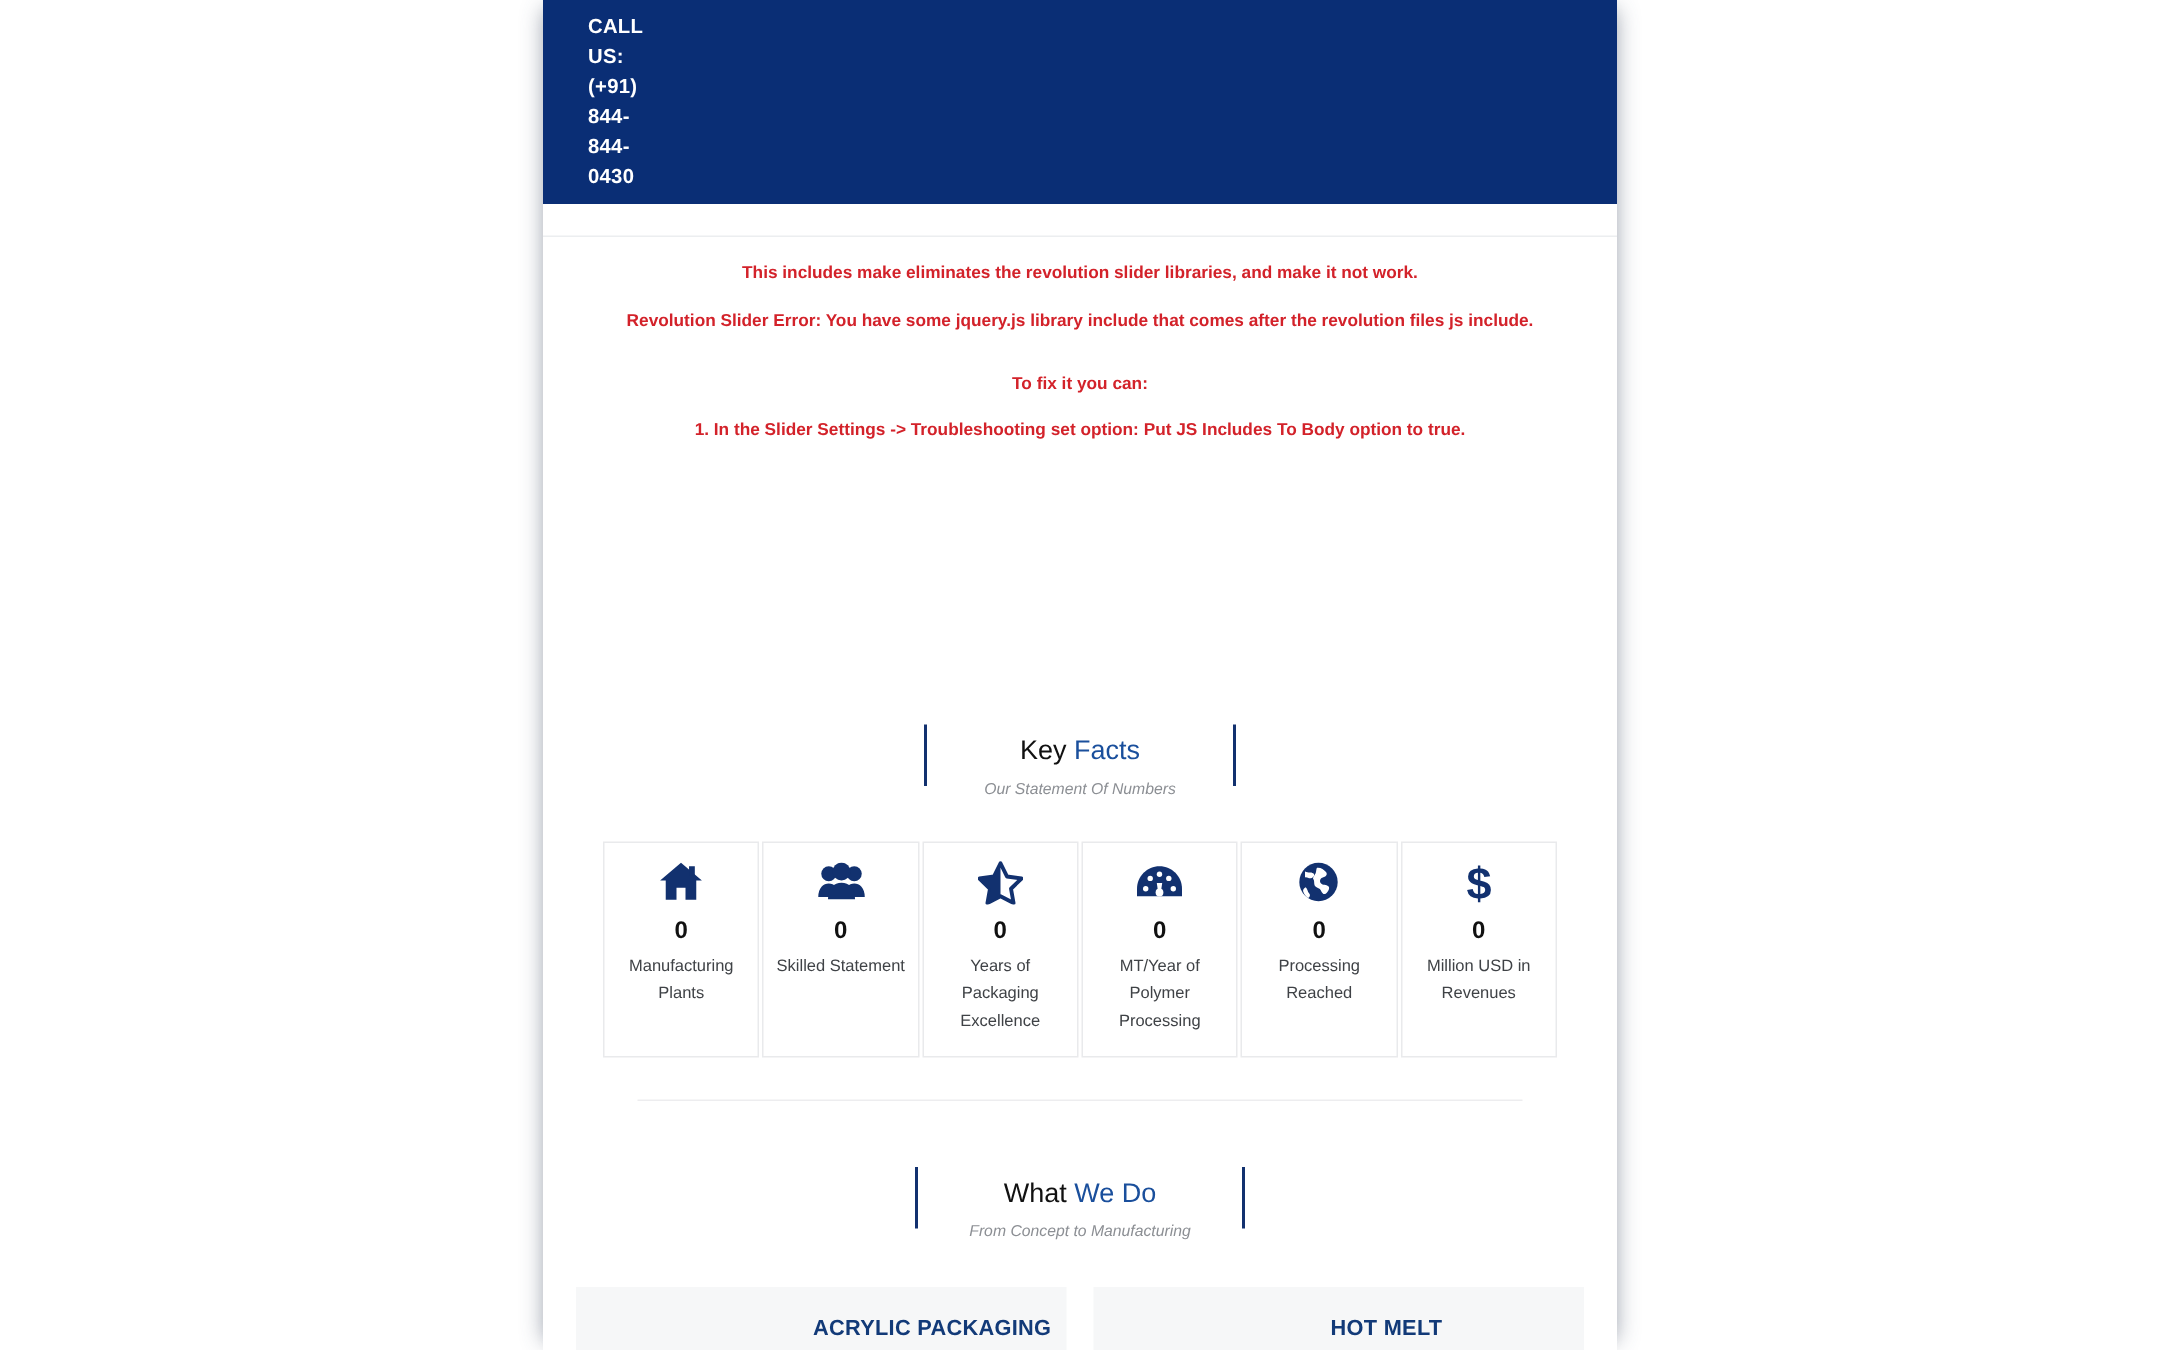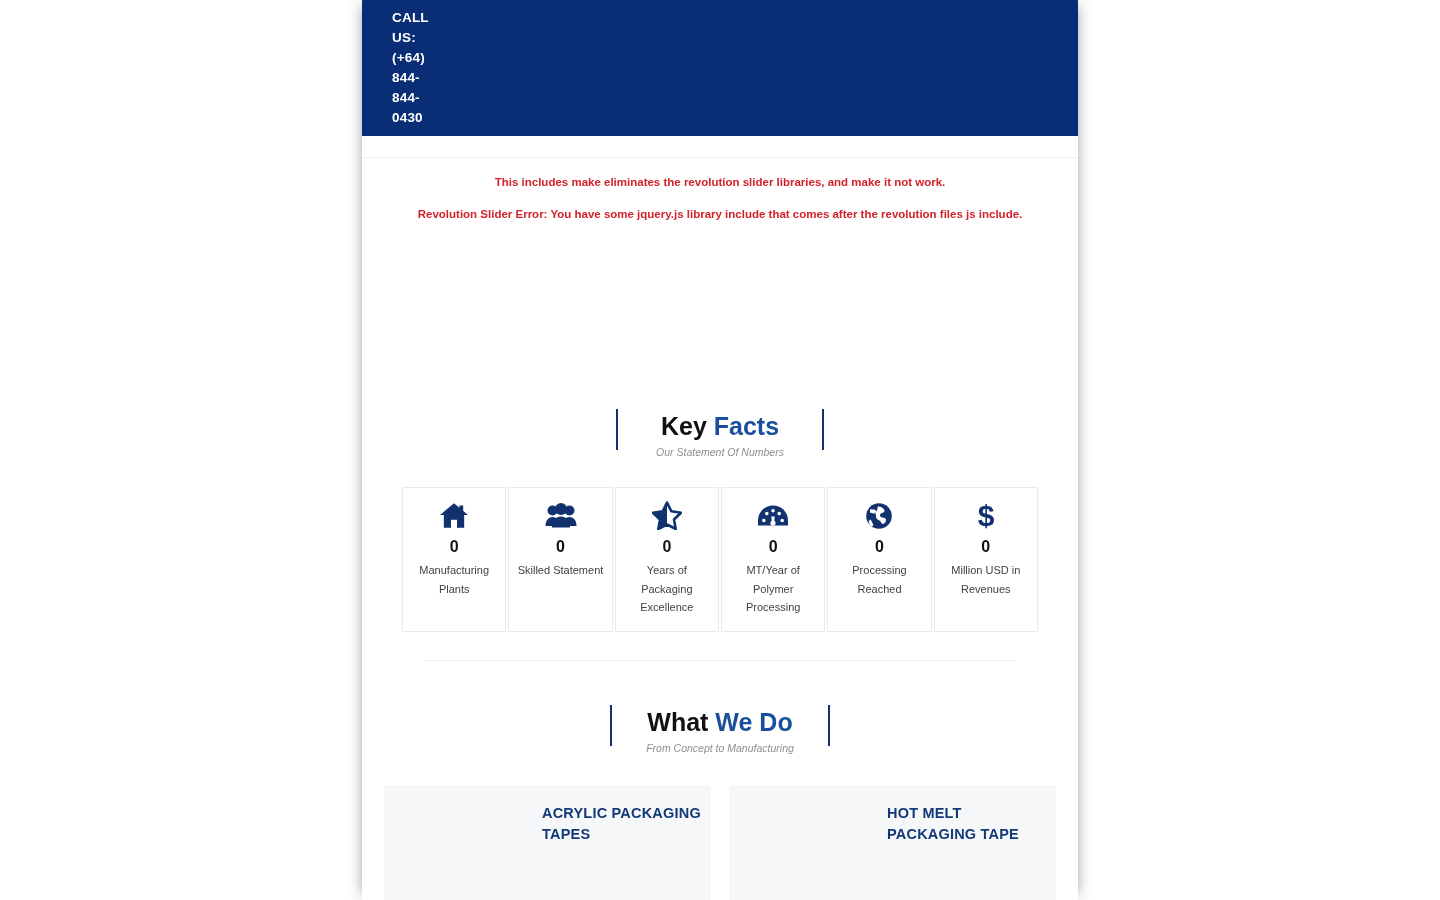--- a/index.html
+++ b/index.html
@@ -90,22 +90,22 @@
     position: absolute;
     top: 2px;
     width: 2px;
     height: 41px;
     background: #12316f;
   }
   .section-head::before { left: -18px; }
   .section-head::after  { right: -18px; }
 
   .section-title {
-    font-size: 25px;
-    font-weight: 700;
+    font-size: 18px;
+    font-weight: 400;
     line-height: 30px;
     color: #111111;
     white-space: nowrap;
   }
   .section-title .accent { color: #1a4f9c; }
   .section-sub {
     font-size: 10.5px;
     font-style: italic;
     color: #8c8f94;
     line-height: 16px;
@@ -202,32 +202,34 @@
 <body>
 
 <div id="viewport">
   <div id="page">
 
     <div class="site-header">
 
       <div class="call-block">
         <span class="call-line">CALL</span>
         <span class="call-line">US:</span>
-        <span class="call-line">(+64)</span>
+        <span class="call-line">(+91)</span>
         <span class="call-line">844-</span>
         <span class="call-line">844-</span>
         <span class="call-line">0430</span>
       </div>
 
     </div>
     <div class="header-rule"></div>
 
     <div class="rev-error">
       <p>This includes make eliminates the revolution slider libraries, and make it not work.</p>
       <p>Revolution Slider Error: You have some jquery.js library include that comes after the revolution files js include.</p>
+      <p class="spacer-before">To fix it you can:</p>
+      <p>1. In the Slider Settings -&gt; Troubleshooting set option: Put JS Includes To Body option to true.</p>
     </div>
     <div class="rev-gap"></div>
 
     <div class="section-head keyfacts-head">
       <div class="section-title"><span>Key </span><span class="accent">Facts</span></div>
       <div class="section-sub">Our Statement Of Numbers</div>
     </div>
 
     <div class="facts-row">
 

